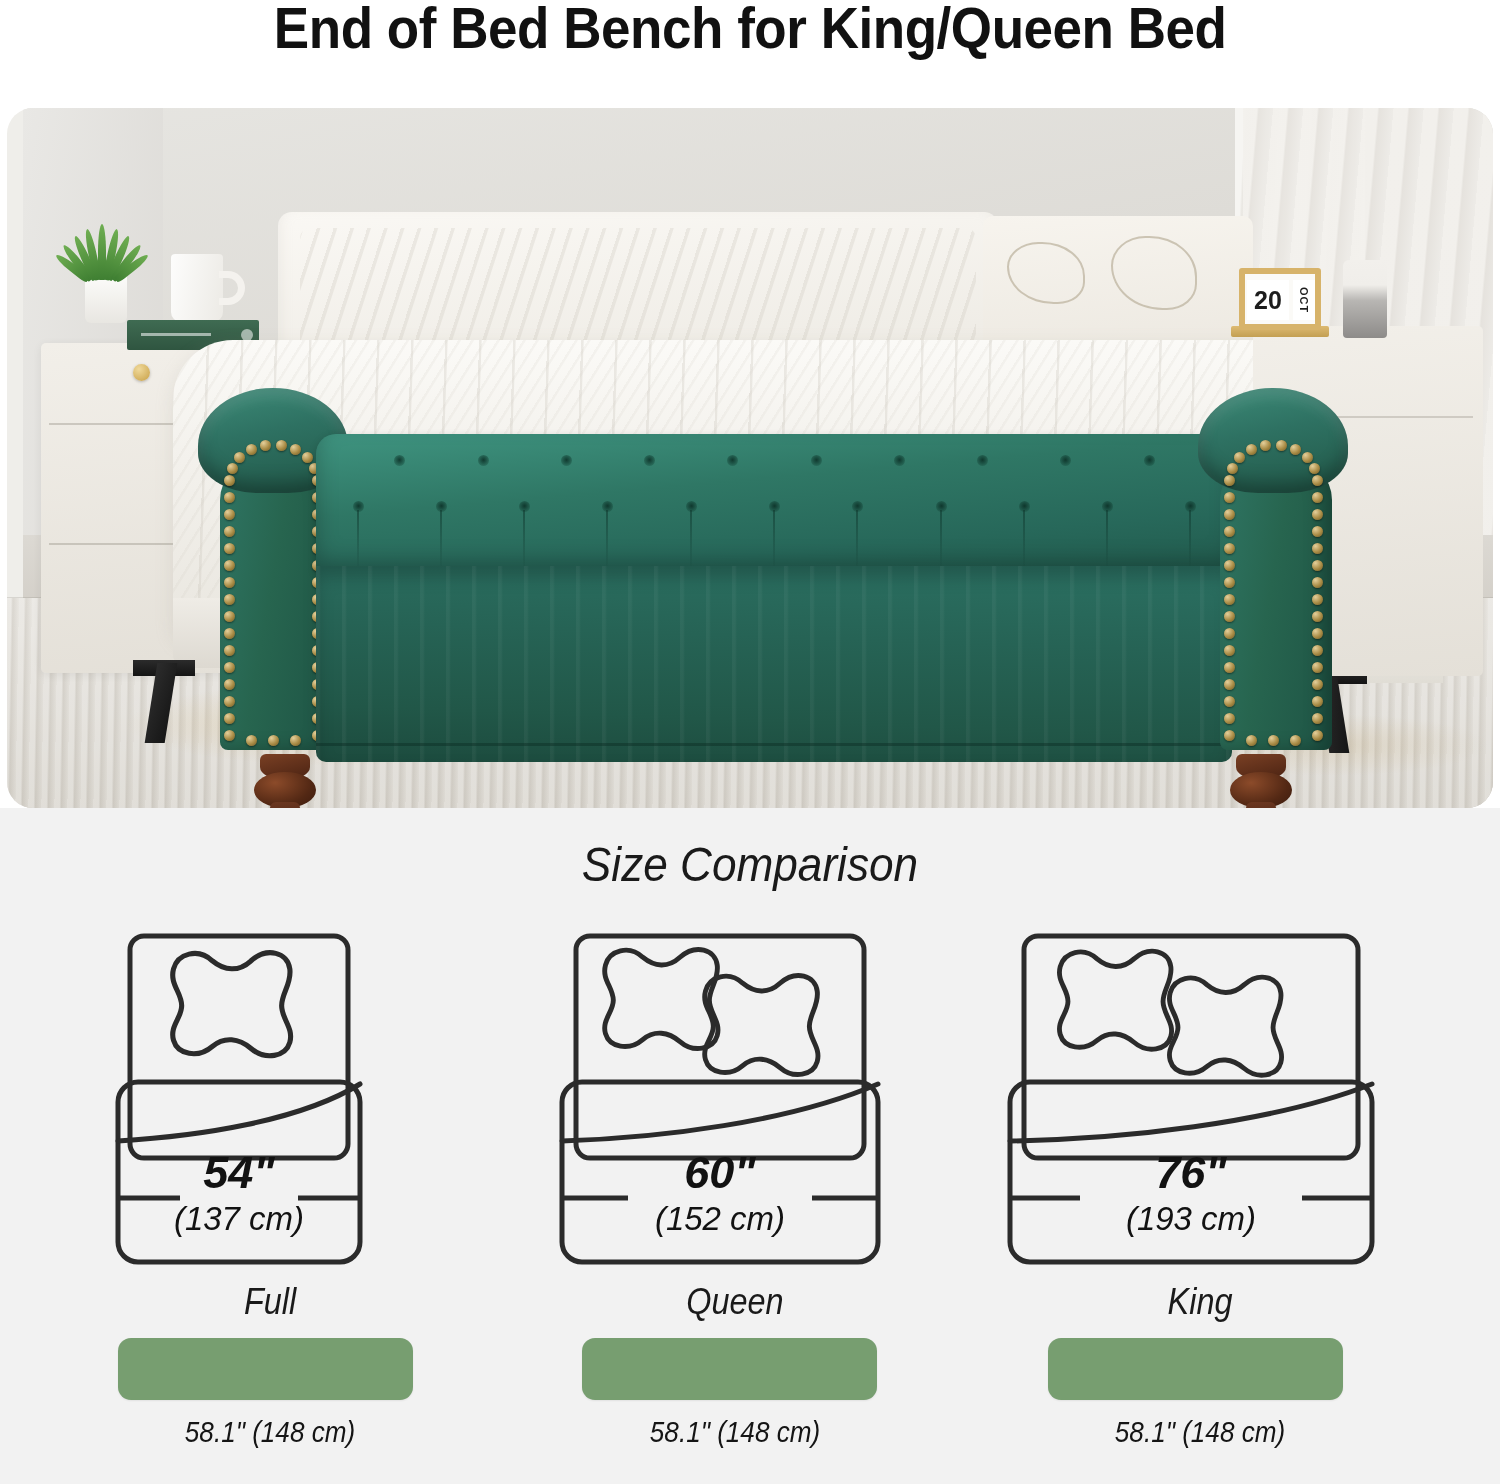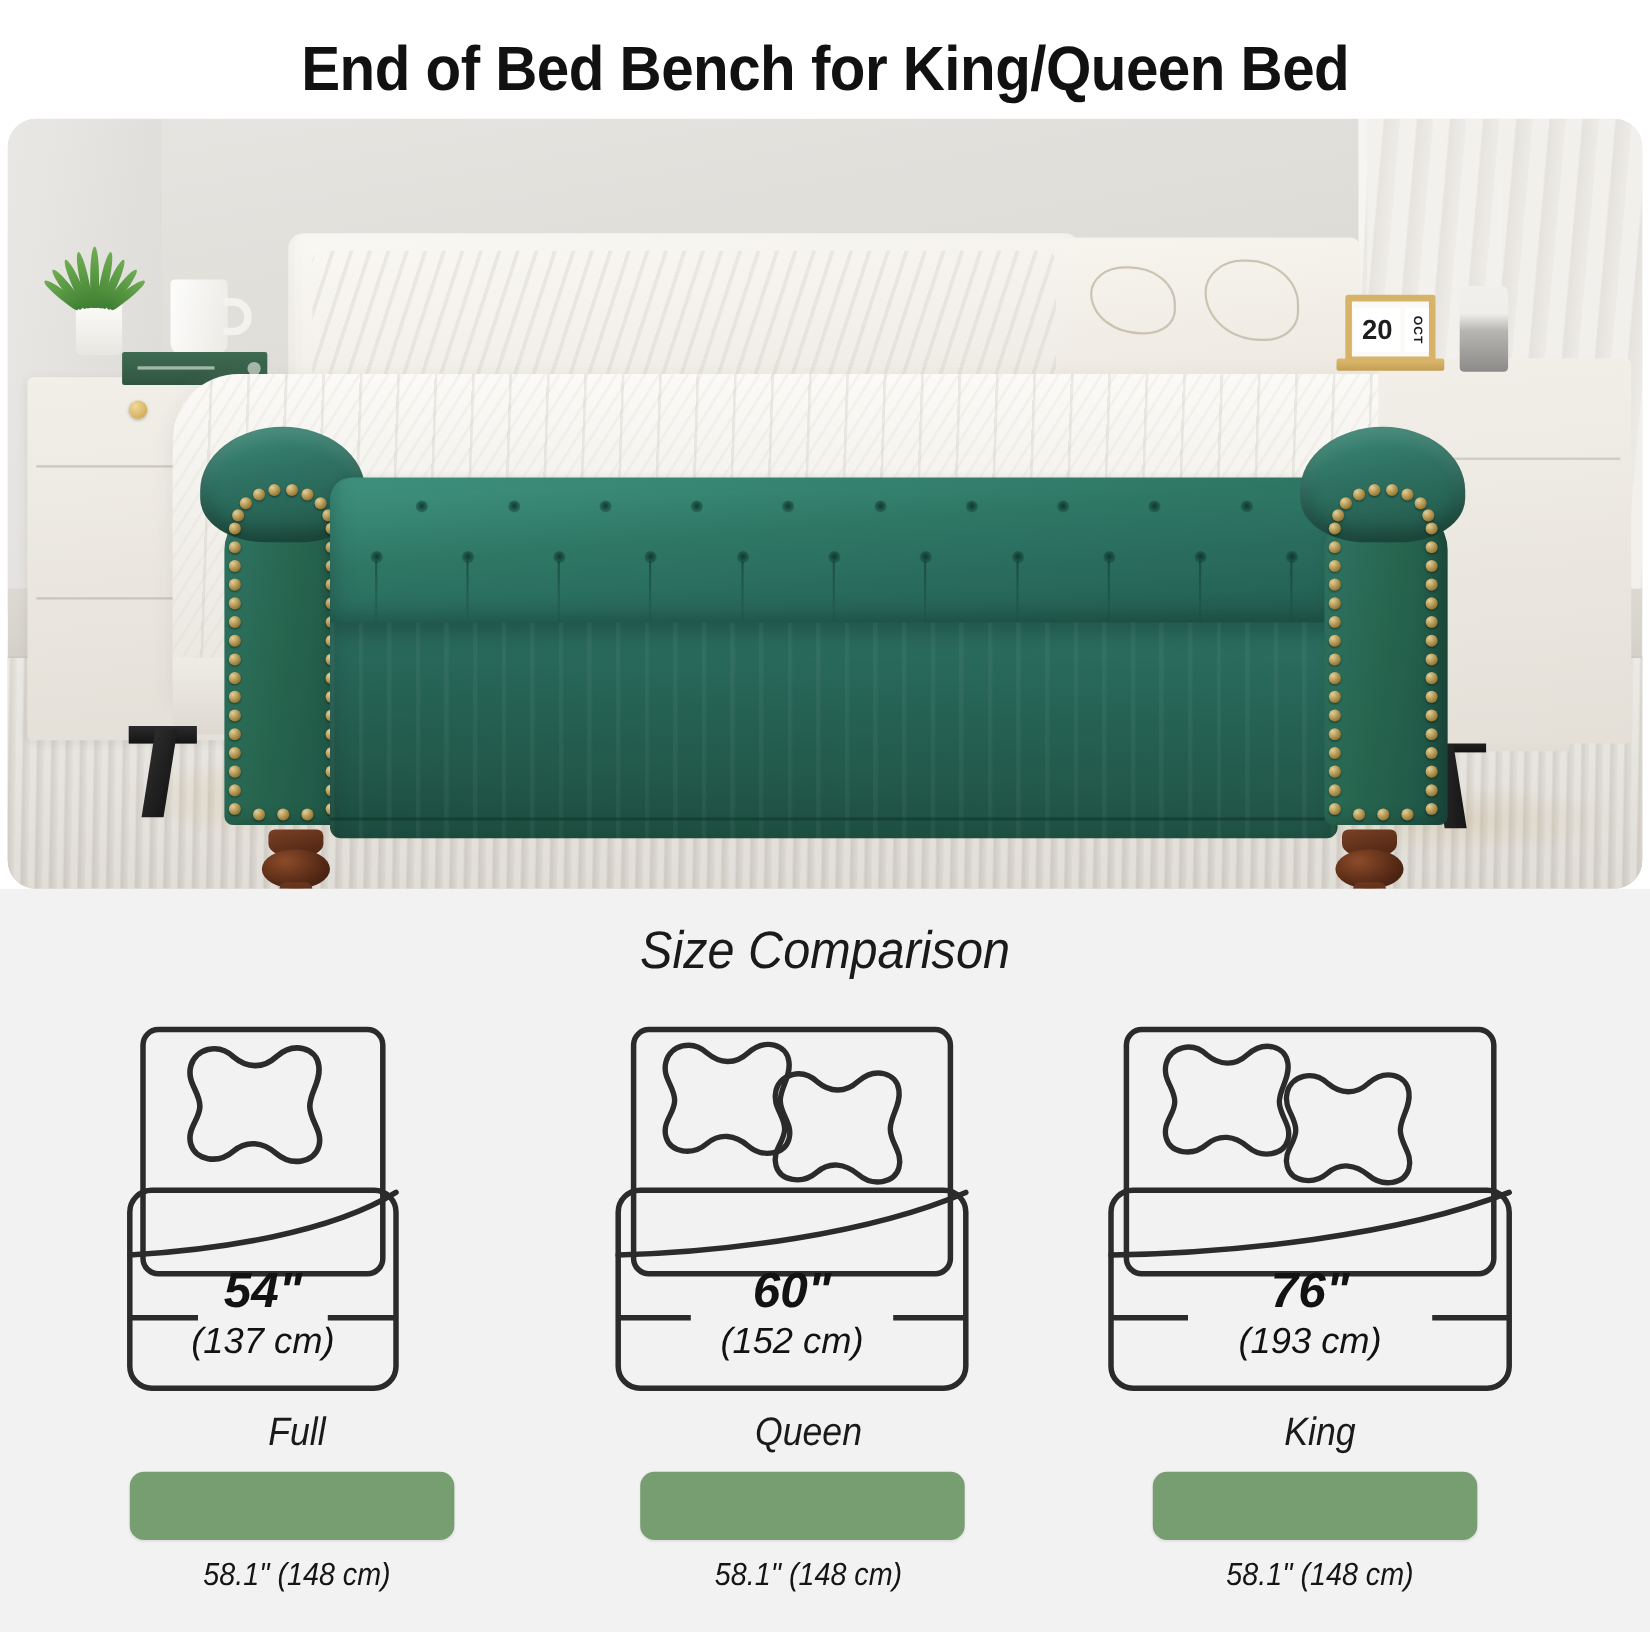--- a/index.html
+++ b/index.html
@@ -13,21 +13,21 @@
     overflow: hidden;
     position: relative;
   }
 
   
   .title-bar {
     width: 1500px;
     height: 92px;
     background: #ffffff;
     display: flex;
-    align-items: flex-end;
+    align-items: flex-start;
     justify-content: center;
   }
   .title-text {
     font-size: 57px;
     font-weight: bold;
     color: #111111;
     letter-spacing: -0.5px;
     transform: scaleX(0.93);
     white-space: nowrap;
     line-height: 1;
@@ -40,20 +40,21 @@
     top: 108px;
     width: 1486px;
     height: 700px;
     border-radius: 26px;
     overflow: hidden;
     background: #efeeea;
   }
   .photo {
     position: absolute;
     inset: 0;
+    margin-left: 16px;
   }
 
   
   .wall {
     position: absolute; left:0; top:0; width:100%; height:64%;
     background: linear-gradient(170deg,#e6e5e1 0%, #dedcd7 45%, #d8d6d1 100%);
   }
   .wall-left-panel {
     position:absolute; left:0; top:0; width:140px; height:64%;
     background: linear-gradient(100deg,#e9e8e5,#dcdad6);

